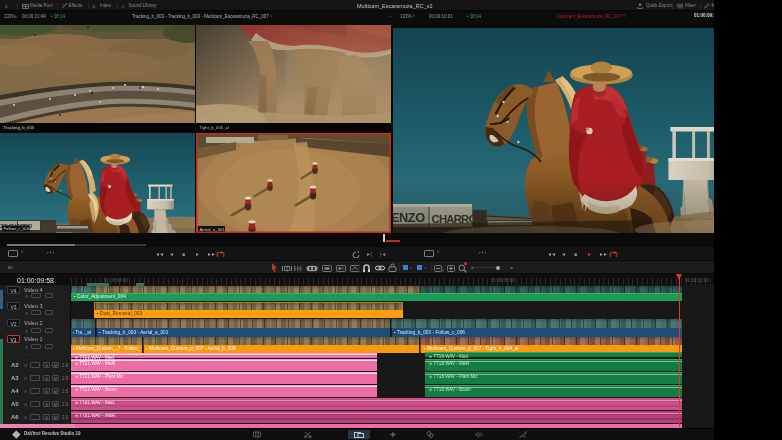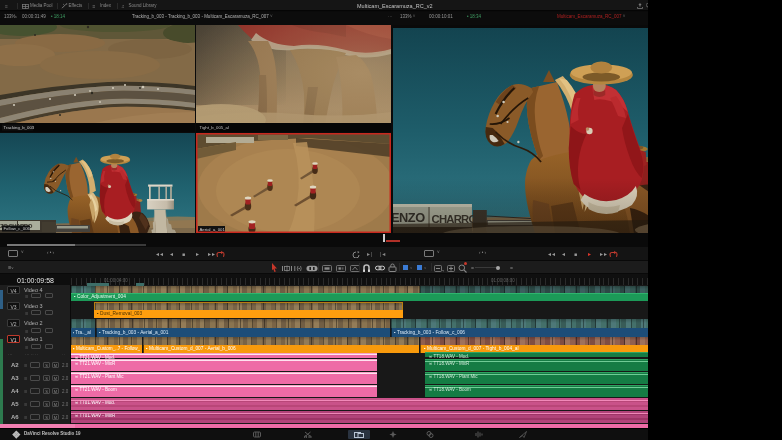--- a/index.html
+++ b/index.html
@@ -1,17 +1,17 @@
 <!DOCTYPE html>
 <html><head><meta charset="utf-8">
 <style>
 *{margin:0;padding:0;box-sizing:border-box}
 html,body{width:782px;height:440px;background:#000;overflow:hidden}
 body{font-family:"Liberation Sans",sans-serif;position:relative}
-#app{position:absolute;left:0;top:0;width:648px;height:440px;background:#0a0a0a;overflow:hidden}
+#app{position:absolute;left:0;top:0;width:714px;height:440px;background:#0a0a0a;overflow:hidden}
 .ab{position:absolute}
 .t6{font-size:4.5px;color:#8a8a8a;white-space:nowrap}
 .t5{font-size:5.5px;color:#9a9a9a;white-space:nowrap}
 .sep{width:1px;background:#2a2a2a}
 </style></head>
 <body>
 <div id="app">
 
 <div class="ab" style="left:0;top:0;width:782px;height:11px;background:#151515;border-bottom:1px solid #050505"></div>
 <div class="ab t6" style="left:5px;top:2.8px;color:#6a6a6a;font-size:5px">≡</div>

